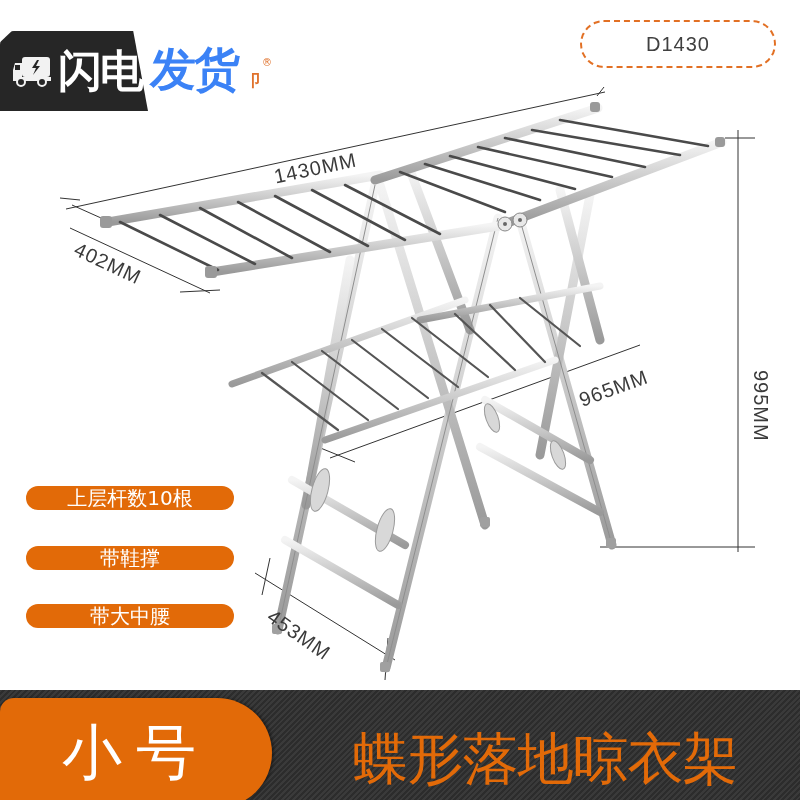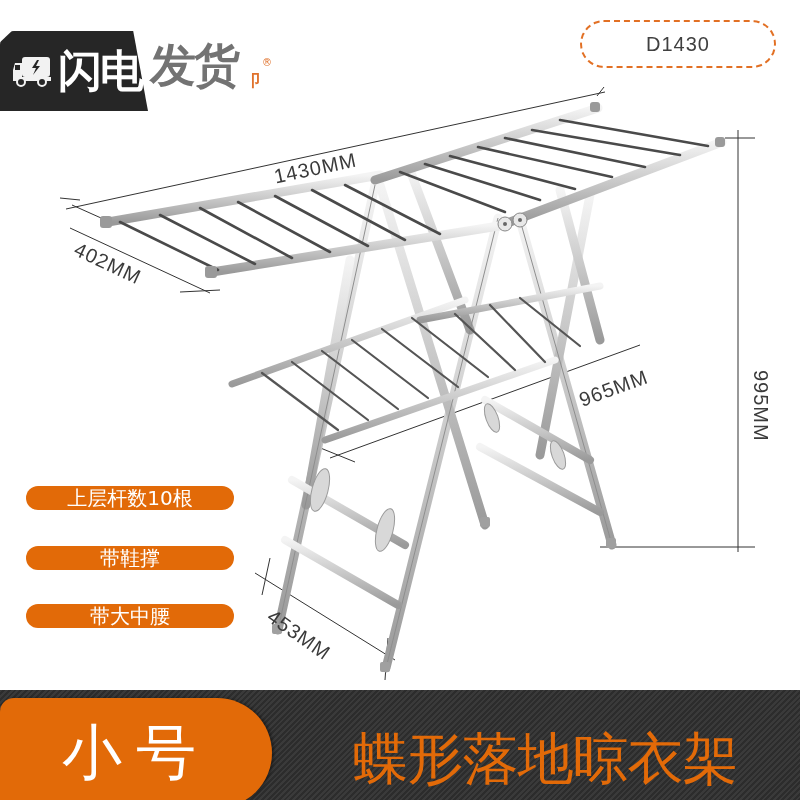--- a/index.html
+++ b/index.html
@@ -16,22 +16,22 @@
       border-top-left-radius: 14px;
     }
     .brand-truck { position: absolute; left: 12px; top: 24px; width: 40px; height: 32px; }
     .brand-flash-text {
       position: absolute; left: 58px; top: 14px;
       color: #ffffff; font-weight: bold; font-size: 44px; line-height: 52px;
       font-family: "DejaVu Sans", sans-serif; letter-spacing: -2px;
     }
     .brand-ship-text {
       position: absolute; left: 150px; top: 10px;
-      color: #737373; font-weight: bold; font-size: 46px; line-height: 56px;
-      letter-spacing: -2px; font-family: Liberation Mono, monospace;
+      color: #3b82f6; font-weight: bold; font-size: 46px; line-height: 56px;
+      letter-spacing: -2px; font-family: Liberation Sans, sans-serif;
     }
     .brand-tail {
       position: absolute; left: 244px; top: 40px;
       color: #e0722c; font-size: 16px; font-weight: bold;
     }
     .brand-reg {
       position: absolute; left: 262px; top: 26px;
       color: #e0722c; font-size: 10px;
     }
 

